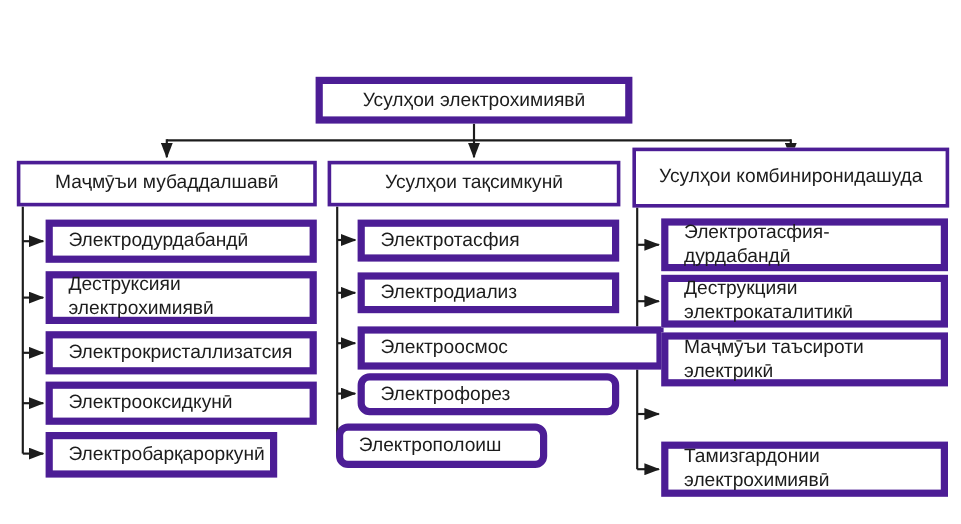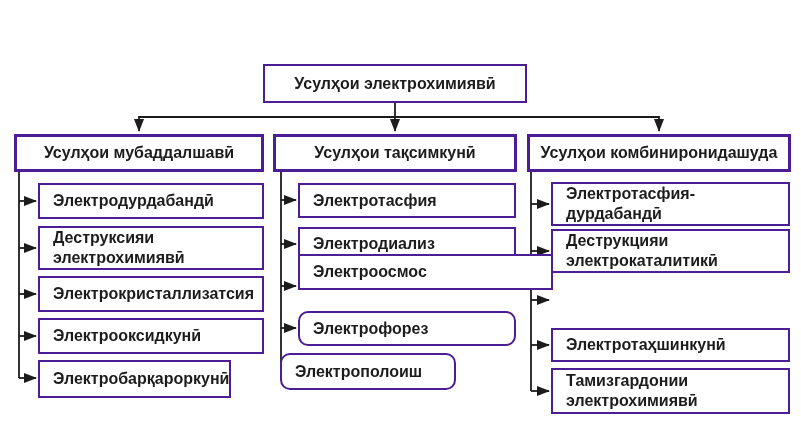--- a/index.html
+++ b/index.html
@@ -15,52 +15,51 @@
   .connector-layer {
     position: absolute;
     left: 0; top: 0;
     width: 801px; height: 437px;
     pointer-events: none;
   }
   .box {
     position: absolute;
     box-sizing: border-box;
     background: #ffffff;
-    border: 2px solid #4c1d95;
+    border: 6px solid #4c1d95;
     display: flex;
     align-items: center;
     font-size: 16px;
     line-height: 20px;
     white-space: pre-line;
-    font-weight: bold;
   }
   .box.center {
     justify-content: center;
     text-align: center;
     padding: 0 6px;
   }
   .box.thick { border-width: 3px; }
   .box.leaf { padding-left: 13px; padding-right: 20px; }
 
   
   .n-root { left: 263px; top: 64px;  width: 264px; height: 39px; }
   
   .n-h1   { left: 14px;  top: 134px; width: 250px; height: 38px; }
   .n-h2   { left: 273px; top: 134px; width: 244px; height: 38px; }
-  .n-h3   { left: 527px; top: 134px; width: 264px; height: 38px; }
+  .n-h3   { left: 527px; top: 123px; width: 264px; height: 50px; }
   
   .n-c1i1 { left: 38px;  top: 183px; width: 226px; height: 36px; }
   .n-c1i2 { left: 38px;  top: 226px; width: 226px; height: 44px; }
   .n-c1i3 { left: 38px;  top: 276px; width: 226px; height: 36px; }
   .n-c1i4 { left: 38px;  top: 318px; width: 226px; height: 36px; }
   .n-c1i5 { left: 38px;  top: 360px; width: 193px; height: 38px; }
   
   .n-c2i1 { left: 298px; top: 183px; width: 218px; height: 35px; }
   .n-c2i2 { left: 298px; top: 227px; width: 218px; height: 34px; }
-  .n-c2i3 { left: 298px; top: 254px; width: 255px; height: 36px; text-align: center; }
+  .n-c2i3 { left: 298px; top: 272px; width: 255px; height: 36px; text-align: center; }
   .n-c2i4 { left: 298px; top: 311px; width: 218px; height: 35px; border-radius: 10px; }
   .n-c2i5 { left: 280px; top: 353px; width: 176px; height: 37px; border-radius: 10px; }
   
   .n-c3i1 { left: 551px; top: 182px; width: 239px; height: 44px; }
   .n-c3i2 { left: 551px; top: 229px; width: 239px; height: 44px; }
   .n-c3i3 { left: 551px; top: 277px; width: 239px; height: 45px; }
   .n-c3i4 { left: 551px; top: 328px; width: 239px; height: 34px; }
   .n-c3i5 { left: 551px; top: 368px; width: 239px; height: 46px; }
 </style>
 </head>
@@ -101,38 +100,39 @@
       <line x1="531" y1="204" x2="549" y2="204" marker-end="url(#arr)"></line>
       <line x1="531" y1="251" x2="549" y2="251" marker-end="url(#arr)"></line>
       <line x1="531" y1="300" x2="549" y2="300" marker-end="url(#arr)"></line>
       <line x1="531" y1="345" x2="549" y2="345" marker-end="url(#arr)"></line>
       <line x1="531" y1="391" x2="549" y2="391" marker-end="url(#arr)"></line>
     </g>
   </svg>
 
   <div class="box center n-root">Усулҳои электрохимиявӣ</div>
 
-  <div class="box thick center n-h1">Усулҳои мубаддалшавӣ</div>
+  <div class="box thick center n-h1">Маҷмӯъи мубаддалшавӣ</div>
   <div class="box thick center n-h2">Усулҳои тақсимкунӣ</div>
   <div class="box thick center n-h3">Усулҳои комбиниронидашуда</div>
 
   <div class="box leaf n-c1i1">Электродурдабандӣ</div>
   <div class="box leaf n-c1i2">Деструксияи
 электрохимиявӣ</div>
   <div class="box leaf n-c1i3">Электрокристаллизатсия</div>
   <div class="box leaf n-c1i4">Электрооксидкунӣ</div>
   <div class="box leaf n-c1i5">Электробарқароркунӣ</div>
 
   <div class="box leaf n-c2i1">Электротасфия</div>
   <div class="box leaf n-c2i2">Электродиализ</div>
   <div class="box leaf n-c2i3">Электроосмос</div>
   <div class="box leaf n-c2i4">Электрофорез</div>
   <div class="box leaf n-c2i5">Электрополоиш</div>
 
   <div class="box leaf n-c3i1">Электротасфия-
 дурдабандӣ</div>
   <div class="box leaf n-c3i2">Деструкцияи
 электрокаталитикӣ</div>
-  <div class="box leaf n-c3i4">Электротаҳшинкунӣ</div>
+  <div class="box leaf n-c3i3">Маҷмӯъи таъсироти
+электрикӣ</div>
   <div class="box leaf n-c3i5">Тамизгардонии
 электрохимиявӣ</div>
 
 </div>
 
 </body></html>

